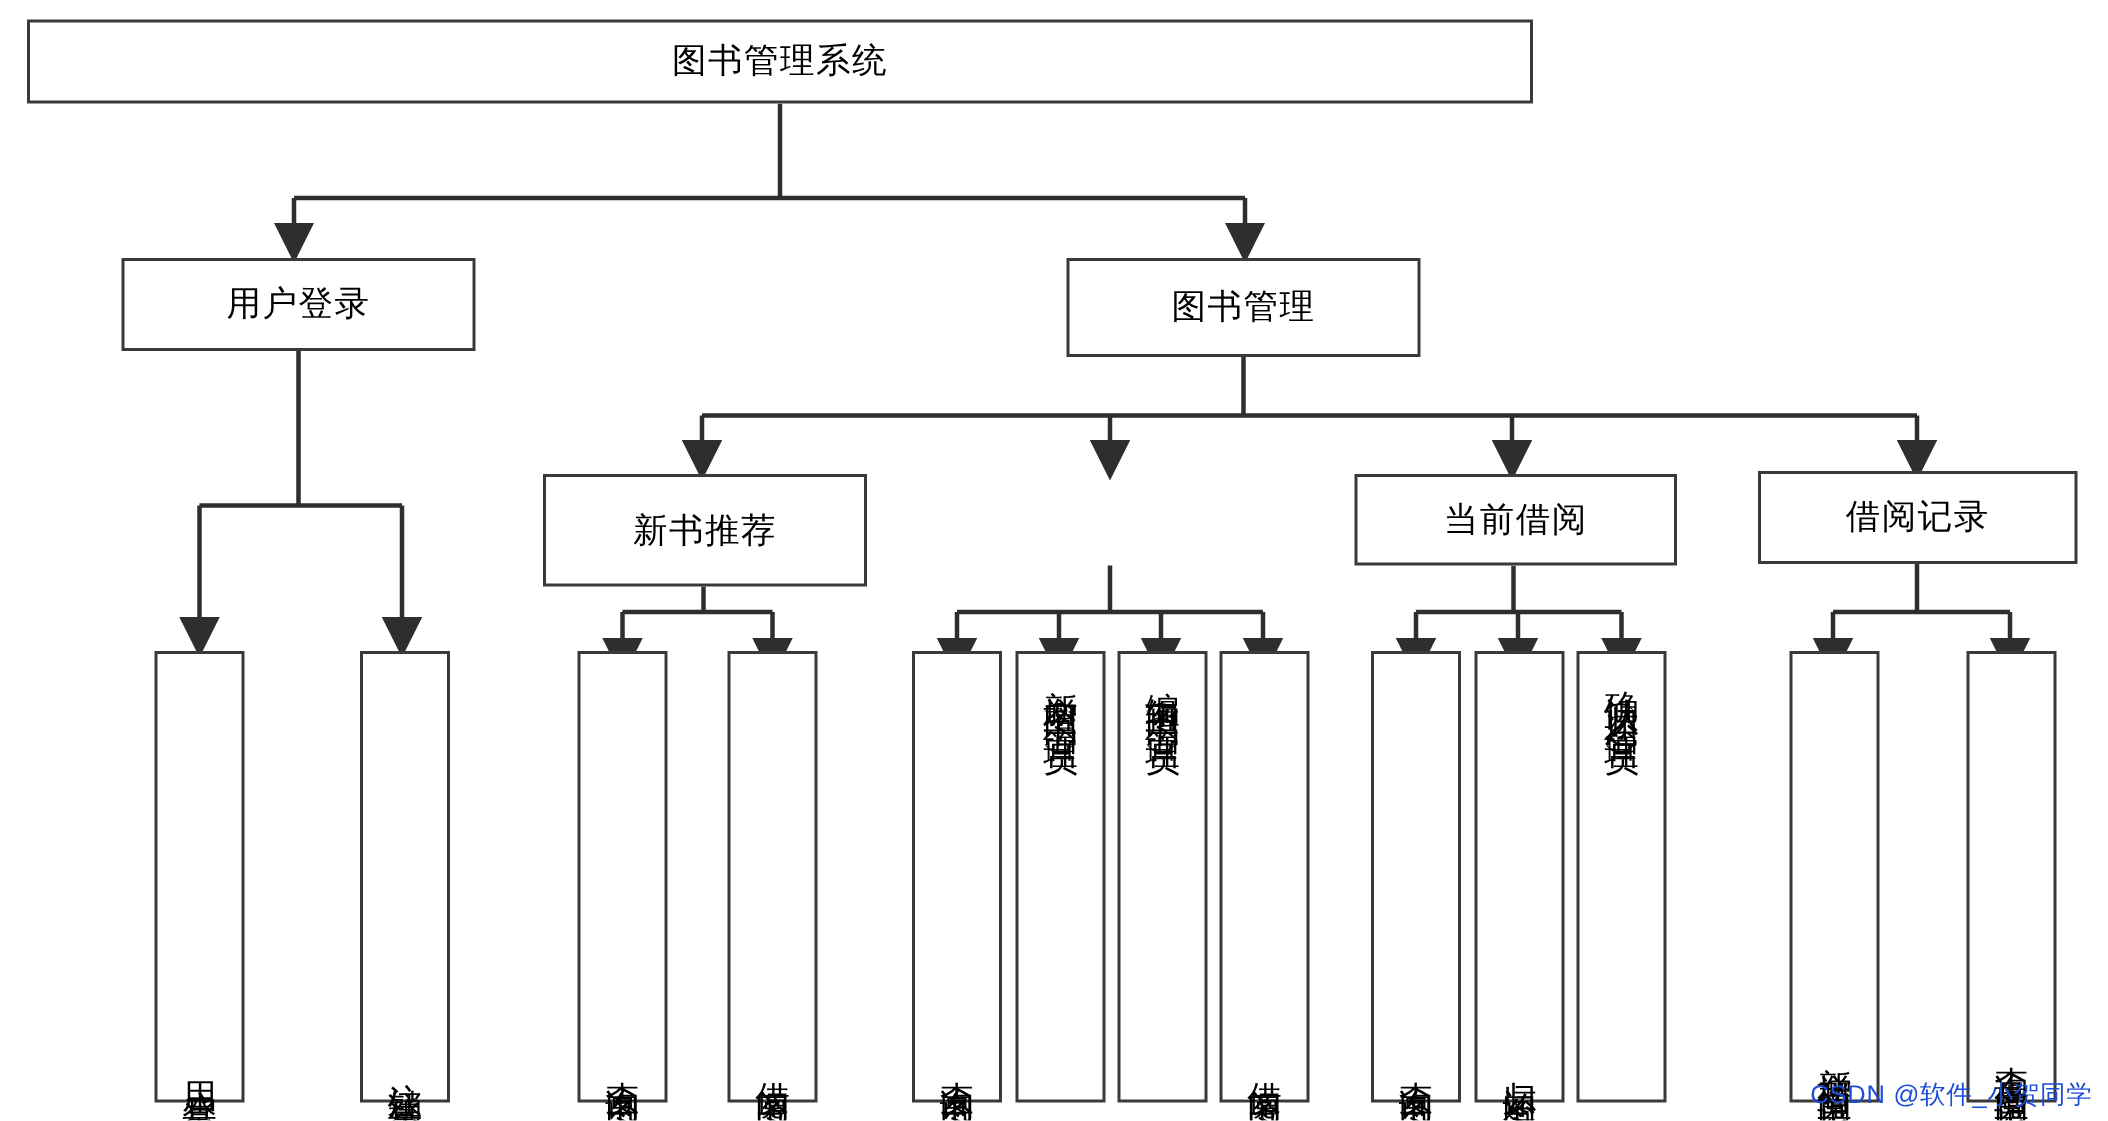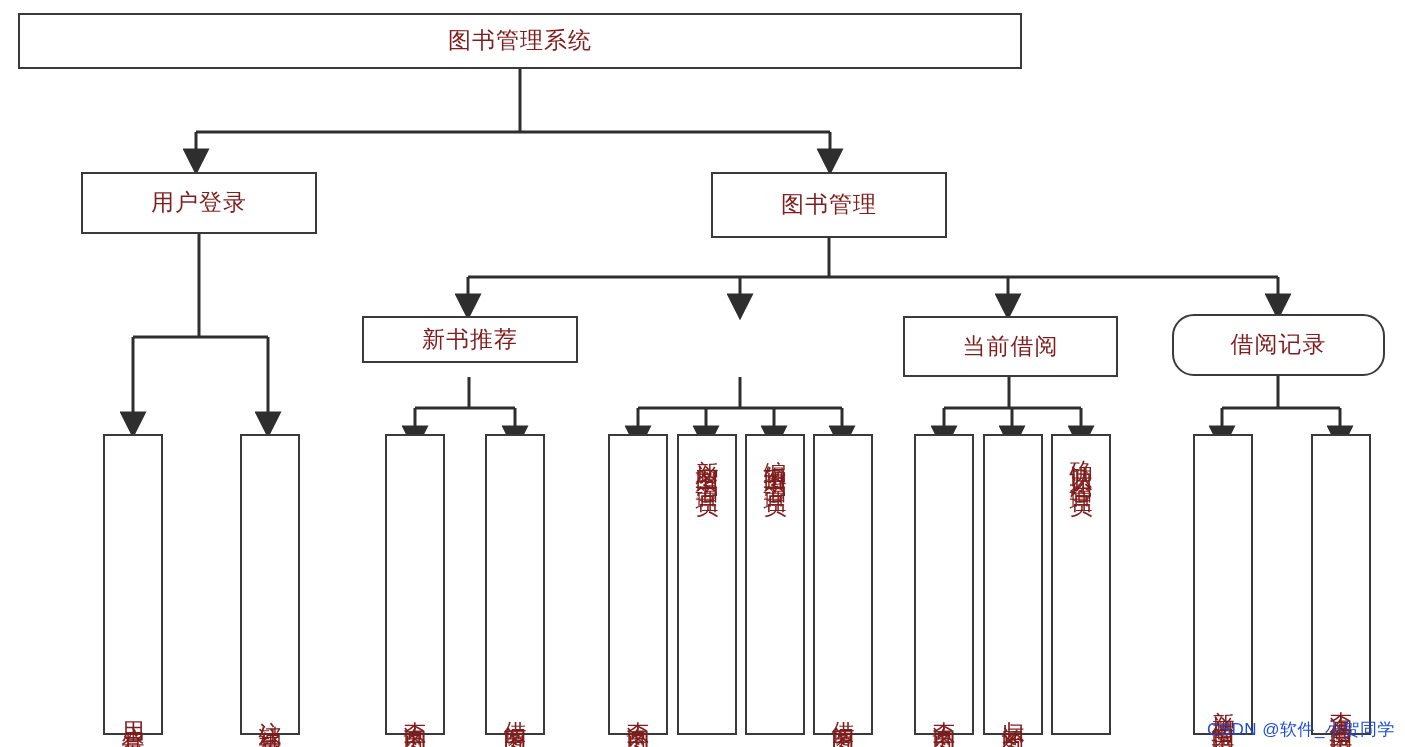--- a/index.html
+++ b/index.html
@@ -28,21 +28,21 @@
     display:flex;
     align-items:center;
     justify-content:center;
     z-index:2;
   }
   .node .lbl{
     font-size:23px;
     line-height:1.1;
     letter-spacing:1px;
     white-space:nowrap;
-    color:#7f1d1d;
+    color:#000000;
   }
   
   .node.vert{
     align-items:flex-end;
     justify-content:center;
     padding-bottom:10px;
   }
   .node.vert.topalign{
     align-items:flex-start;
     padding-bottom:0;
@@ -126,27 +126,27 @@
     <span class="lbl">图书管理系统</span>
   </div>
 
   <div class="node" style="left:81px; top:172px; width:236px; height:62px;">
     <span class="lbl">用户登录</span>
   </div>
   <div class="node" style="left:711px; top:172px; width:236px; height:66px;">
     <span class="lbl">图书管理</span>
   </div>
 
-  <div class="node" style="left:362px; top:316px; width:216px; height:47px;">
+  <div class="node" style="left:362px; top:316px; width:216px; height:75px;">
     <span class="lbl">新书推荐</span>
   </div>
   <div class="node" style="left:903px; top:316px; width:215px; height:61px;">
     <span class="lbl">当前借阅</span>
   </div>
-  <div class="node" style="left:1172px; top:314px; width:213px; height:62px;border-radius:22px;">
+  <div class="node" style="left:1172px; top:314px; width:213px; height:62px;">
     <span class="lbl">借阅记录</span>
   </div>
 
   <div class="node vert" style="left:103px; top:434px; width:60px; height:301px;">
     <span class="lbl">用户登录</span>
   </div>
   <div class="node vert" style="left:240px; top:434px; width:60px; height:301px;">
     <span class="lbl">注销登录</span>
   </div>
 

